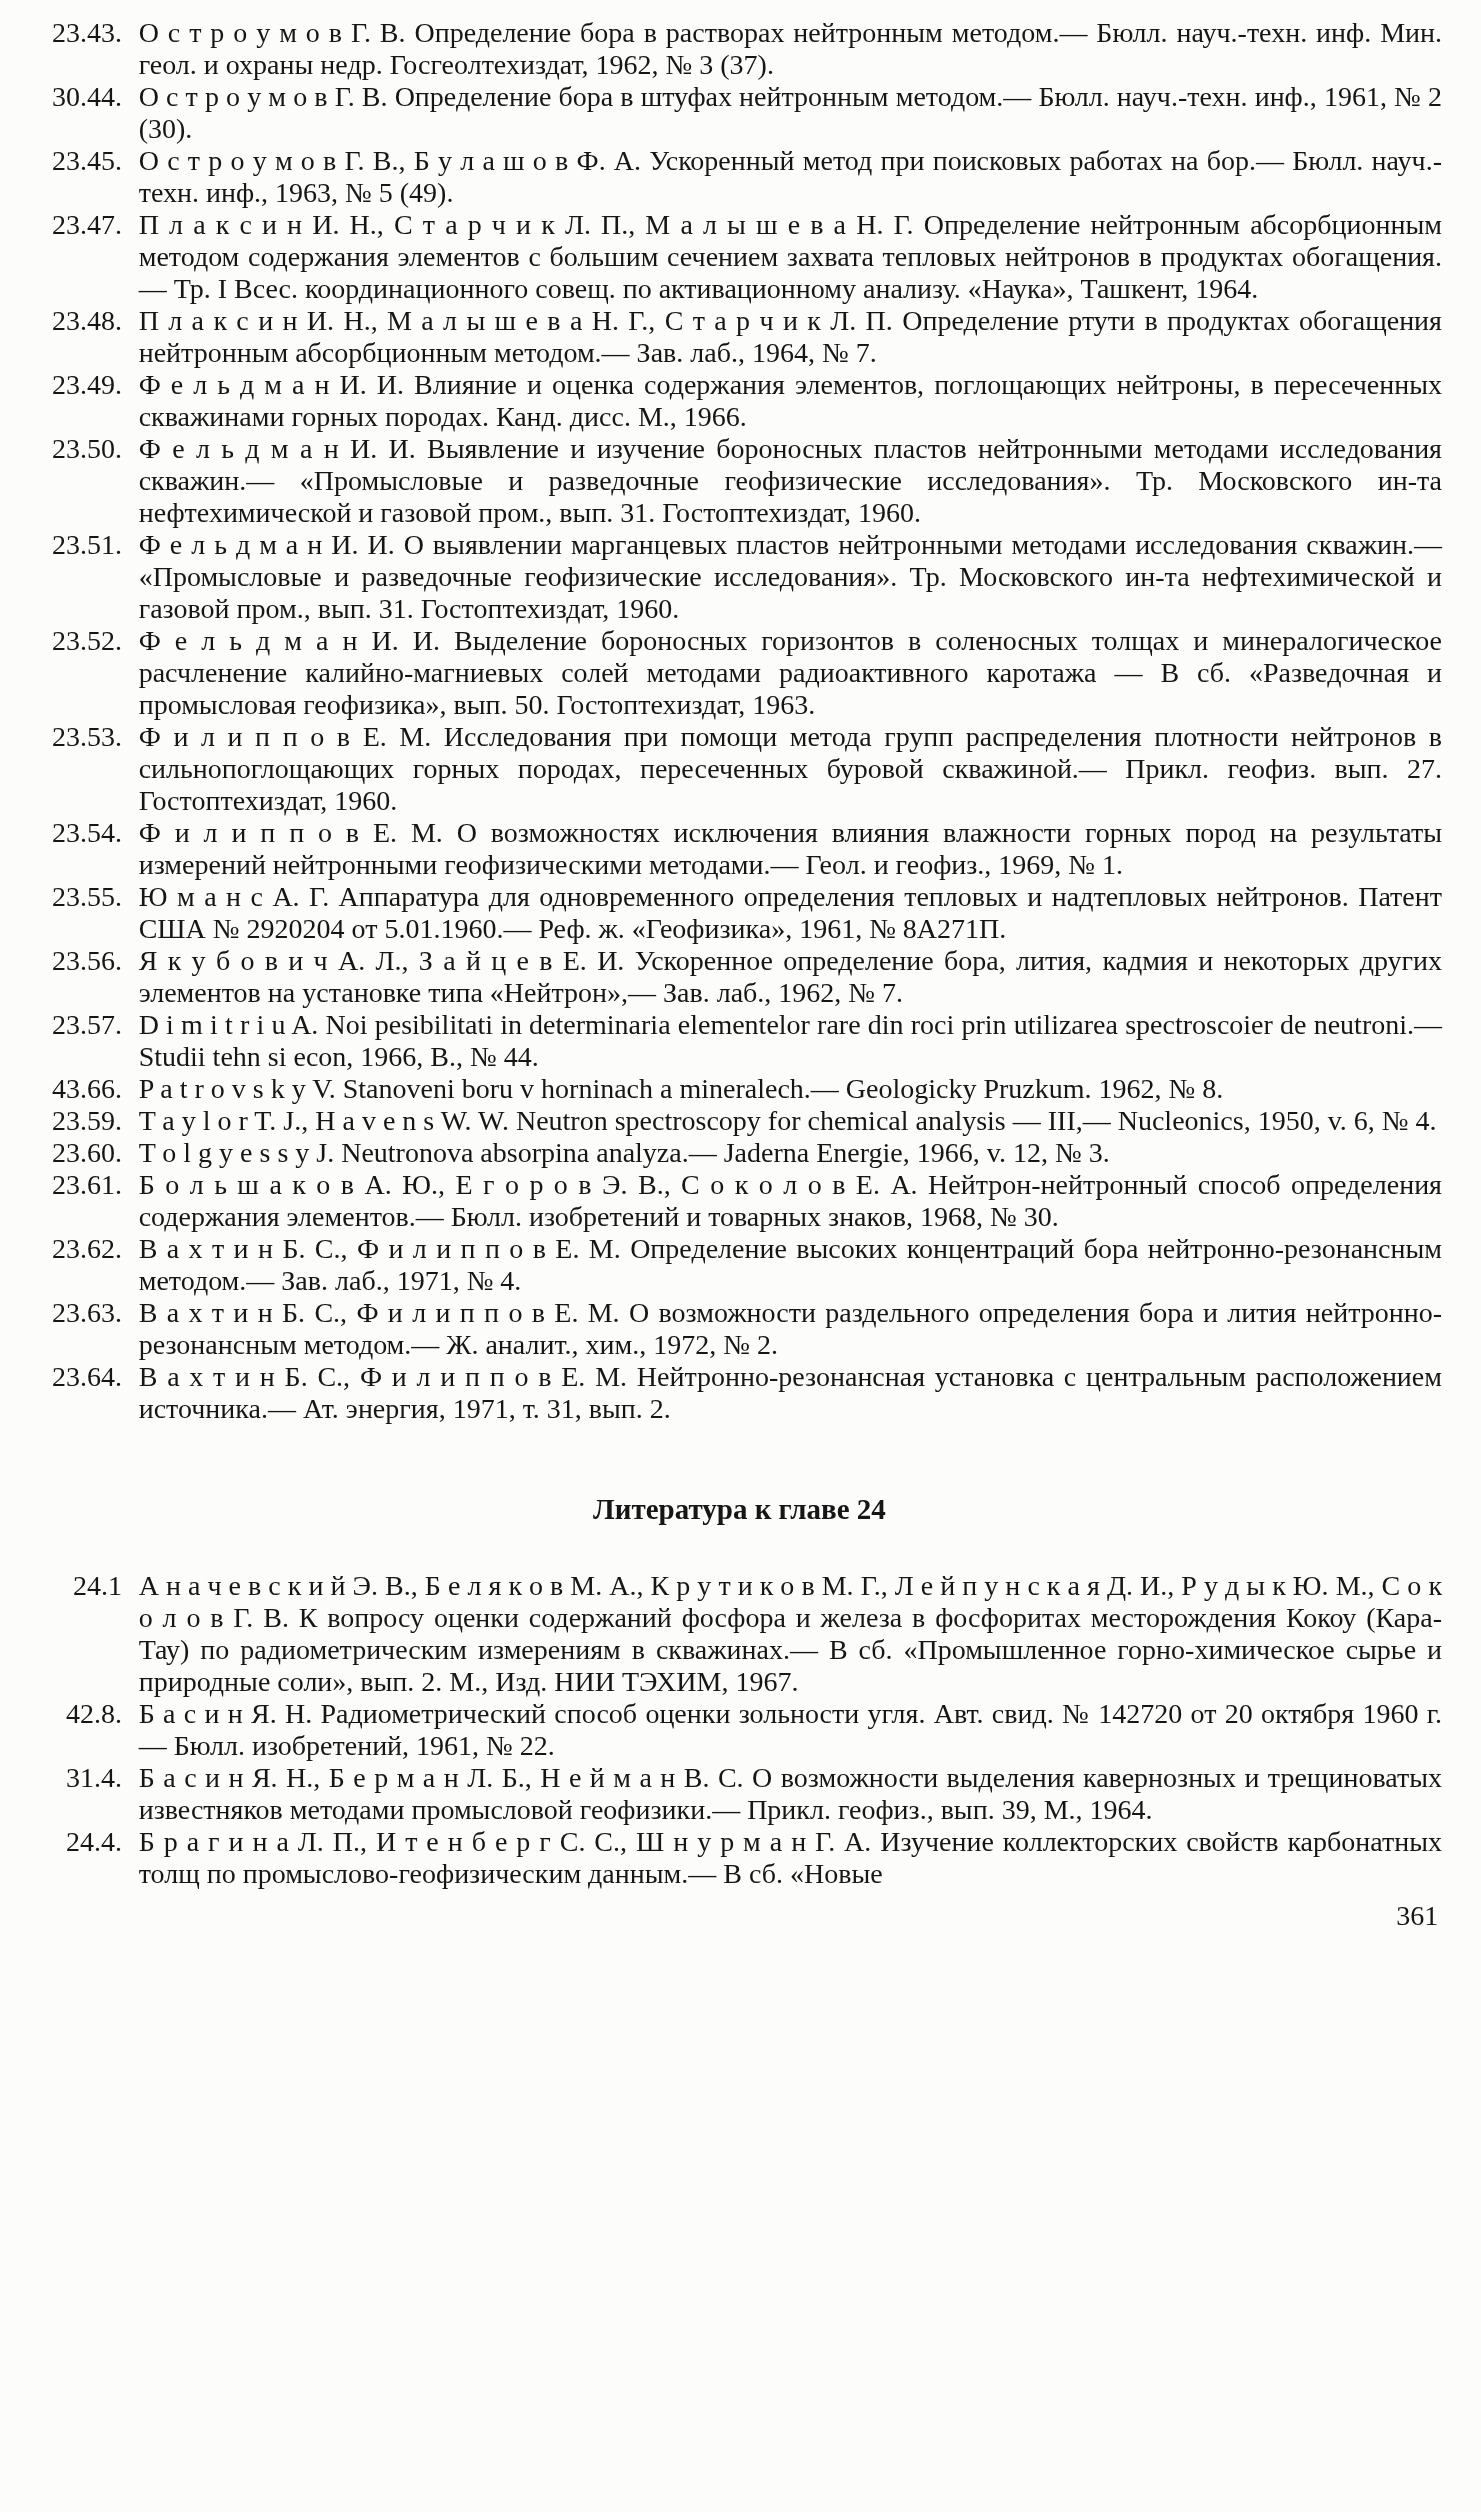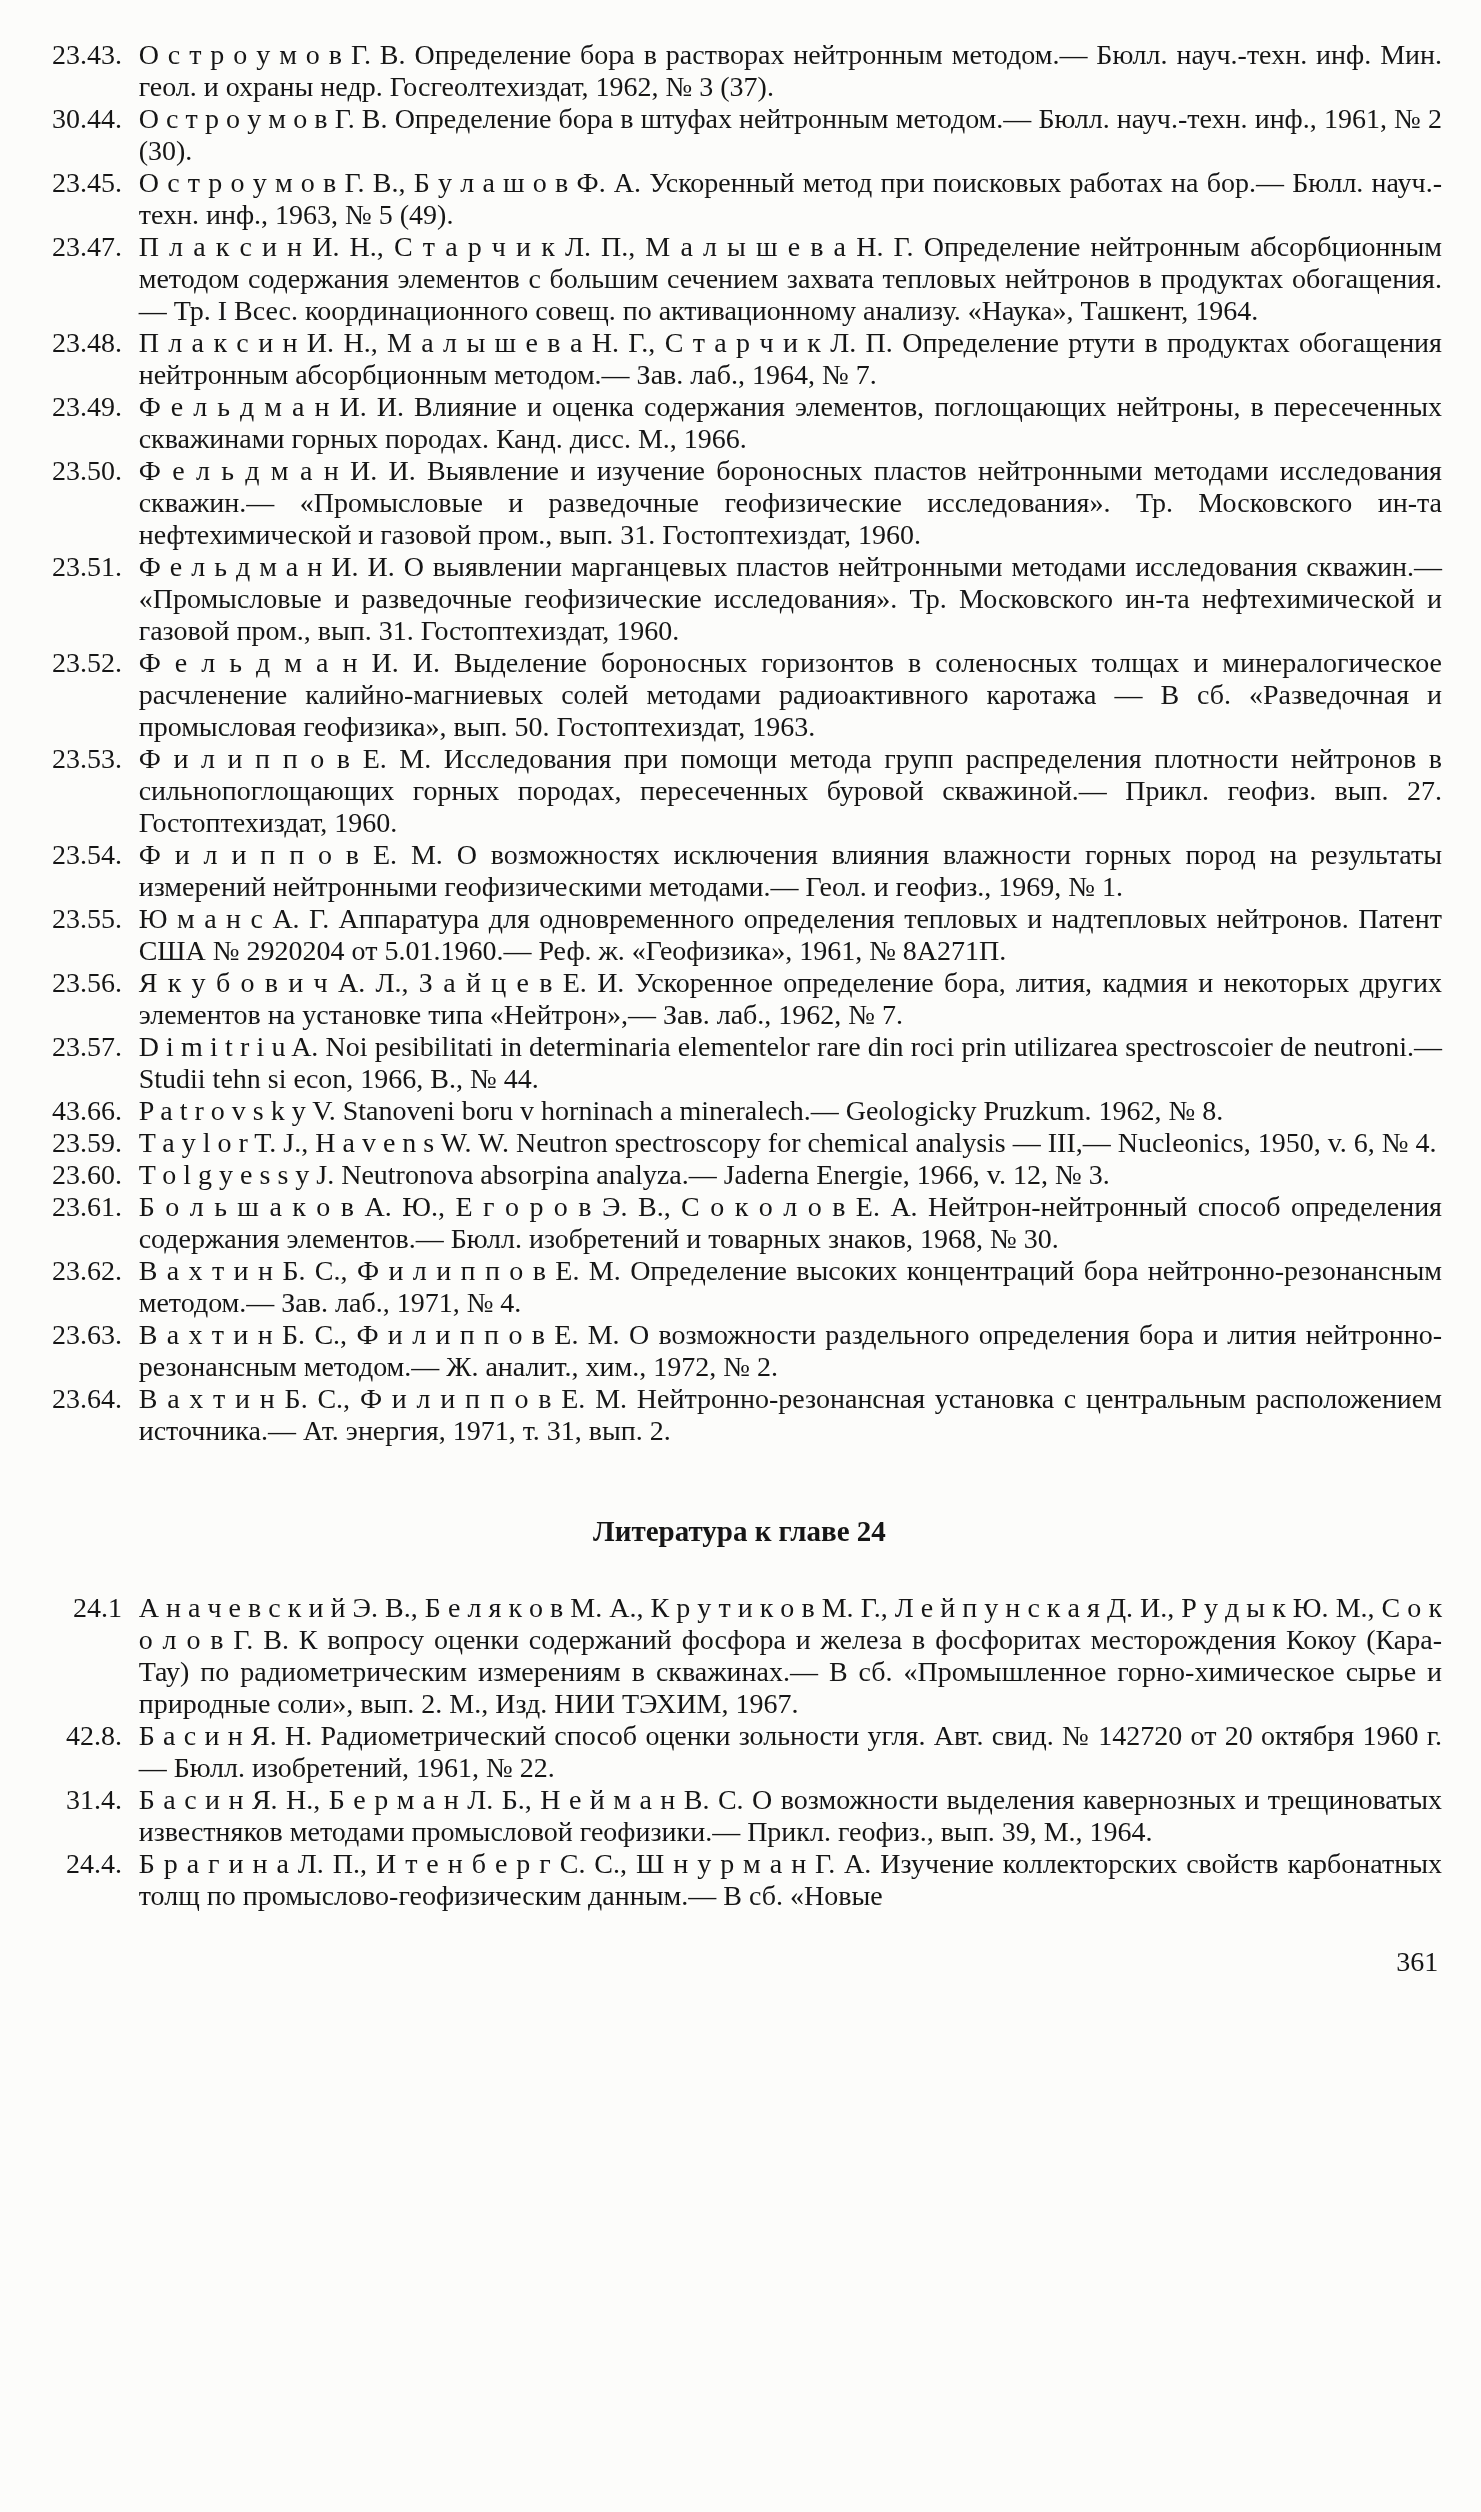--- a/index.html
+++ b/index.html
@@ -8,21 +8,21 @@
     height: 2512px;
     background: var(--paper, #fcfcfa);
     color: var(--ink, #161616);
     font-family: "Liberation Serif", "DejaVu Serif", serif;
     overflow: hidden;
   }
   .page {
     box-sizing: border-box;
     width: 1481px;
     height: 2512px;
-    padding: 39px 39px 0 37px;
+    padding: 17px 39px 0 37px;
     font-size: 28px;
     line-height: 32px;
   }
   .ref-list {
     list-style: none;
     margin: 0;
     padding: 0;
   }
   .ref {
     display: flex;
@@ -42,21 +42,21 @@
     text-align: center;
     font-weight: bold;
     font-size: 29px;
     line-height: 35px;
     margin: 67px 0 43px 0;
   }
   .chapter-heading:empty { display: none; }
   .page-number {
     text-align: right;
     font-size: 28px;
-    margin-top: 34px;
+    margin-top: 10px;
     padding-right: 3.7px;
   }
 </style>
 </head>
 <body style="--paper: #fcfcfa; --ink: #161616;">
 
 <div class="page">
 
   <section>
     <ol class="ref-list">

